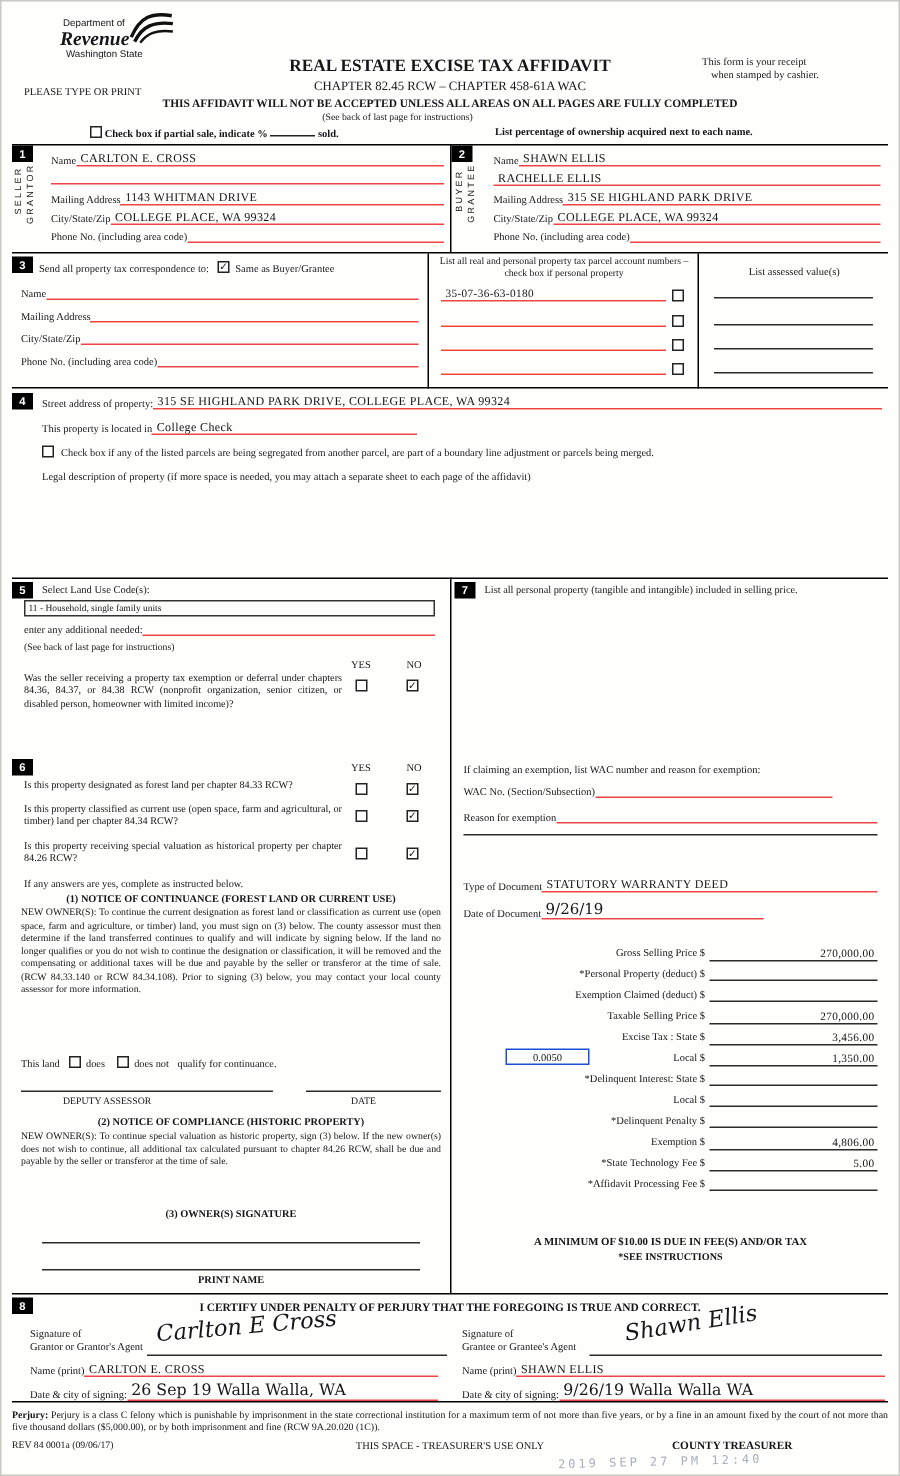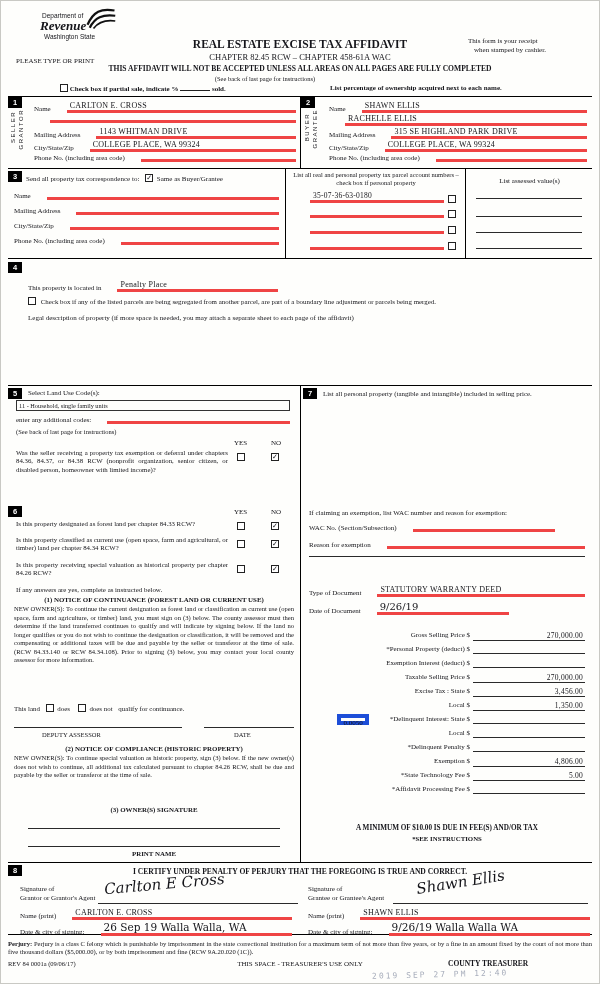--- a/index.html
+++ b/index.html
@@ -14,21 +14,21 @@
   .typed { font-family:"Liberation Serif", serif; font-size:8px; letter-spacing:.25px; white-space:nowrap; }
   .hand { font-family:"DejaVu Serif", serif; }
   .jtext { text-align:justify; }
   .badge { position:absolute; width:14px; height:11px; background:#000; color:#fff;
            font:bold 7.5px "Liberation Sans", sans-serif; text-align:center; line-height:11px; }
   .cb { display:inline-block; width:8px; height:8px; border:1px solid #222; background:#fff;
         font-size:7px; line-height:7px; text-align:center; vertical-align:-1px; overflow:hidden; }
   .vert { position:absolute; writing-mode:vertical-rl; transform:rotate(180deg);
           font:6px "Liberation Sans", sans-serif; letter-spacing:1.5px; }
   .frow { position:absolute; display:flex; align-items:flex-end; font-size:7px; white-space:nowrap; }
-  .frow .fill { flex:1; border-bottom:3px solid #ef4444; padding-left:3px; min-height:9px;margin-left:16px; }
+  .frow .fill { flex:1; border-bottom:1px solid #ef4444; padding-left:3px; min-height:9px; }
   .uline { position:absolute; border-bottom:1px solid #2a2a2a; }
   .sec { position:absolute; border-top:1px solid #000; }
   .mrow { position:absolute; left:8px; width:276px; display:flex; align-items:flex-start; }
   .mlab { flex:1; text-align:right; font-size:7px; padding-right:3px; white-space:nowrap; }
   .mval { width:112px; border-bottom:1px solid #2a2a2a; text-align:right; font-size:7.5px;
           min-height:9px; padding-right:2px; }
   .sig  { position:absolute; font-family:"DejaVu Serif", serif; font-style:italic; font-size:15px; white-space:nowrap; }
   .stamp { position:absolute; font-family:"DejaVu Sans Mono", monospace; font-size:8px;
            color:#8b93a6; opacity:.75; letter-spacing:2px; transform:rotate(-1.5deg); }
 </style>
@@ -166,38 +166,42 @@
       <div class="abs ctr lbl" style="left:0;top:8px;width:127px">List assessed value(s)</div>
       <div class="uline" style="left:10px;top:29px;width:106px"></div>
       <div class="uline" style="left:10px;top:47px;width:106px"></div>
       <div class="uline" style="left:10px;top:63px;width:106px"></div>
       <div class="uline" style="left:10px;top:79px;width:106px"></div>
     </div>
   </div>
 
   <div class="sec" style="left:8px;top:258px;width:584px;height:127px">
     <div class="badge" style="left:0;top:3px">4</div>
+    <div class="frow" style="left:20px;top:4px;width:560px">
+      <span class="lbl">Street address of property:</span>
+      <span class="fill typed">315 SE HIGHLAND PARK DRIVE,  COLLEGE PLACE, WA 99324</span>
+    </div>
     <div class="frow" style="left:20px;top:21px;width:250px">
       <span class="lbl">This property is located in</span>
-      <span class="fill typed">Penalty Place</span>
+      <span class="fill typed">College Check</span>
     </div>
     <div class="abs" style="left:20px;top:38px;font-size:6.9px;white-space:nowrap">
       <span class="cb"></span>
       <span style="margin-left:3px">Check box if any of the listed parcels are being segregated from another parcel, are part of a boundary line adjustment or parcels being merged.</span>
     </div>
     <div class="abs" style="left:20px;top:55px;font-size:7px">Legal description of property (if more space is needed, you may attach a separate sheet to each page of the affidavit)</div>
   </div>
 
   <div class="sec" style="left:8px;top:385px;width:292px;height:477px">
 
     <div class="badge" style="left:0;top:2px">5</div>
     <div class="abs lbl" style="left:20px;top:3px">Select Land Use Code(s):</div>
     <div class="abs" style="left:8px;top:14px;width:274px;height:11px;border:1px solid #333;font-size:6.3px;line-height:10px;padding-left:2px;overflow:hidden">11 - Household, single family units</div>
     <div class="frow" style="left:8px;top:29px;width:274px">
-      <span class="lbl">enter any additional codes:</span>
+      <span class="lbl">enter any additional needed:</span>
       <span class="fill"></span>
     </div>
     <div class="abs sm" style="left:8px;top:42px">(See back of last page for instructions)</div>
 
     <div class="abs lbl" style="left:226px;top:53px">YES</div>
     <div class="abs lbl" style="left:263px;top:53px">NO</div>
     <div class="abs jtext" style="left:8px;top:63px;width:212px;font-size:6.8px;line-height:1.25">Was the seller receiving a property tax exemption or deferral under chapters 84.36, 84.37, or 84.38 RCW (nonprofit organization, senior citizen, or disabled person, homeowner with limited income)?</div>
     <span class="cb abs" style="left:229px;top:67px"></span>
     <span class="cb abs" style="left:263px;top:67px"><i style="font-style:normal">✓</i></span>
 
@@ -271,32 +275,32 @@
 
     <div class="mrow" style="top:245px">
       <span class="mlab">Gross Selling Price $</span>
       <span class="mval typed">270,000.00</span>
     </div>
     <div class="mrow" style="top:259px">
       <span class="mlab">*Personal Property (deduct) $</span>
       <span class="mval typed"></span>
     </div>
     <div class="mrow" style="top:273px">
-      <span class="mlab">Exemption Interest (deduct) $</span>
+      <span class="mlab">Exemption Claimed (deduct) $</span>
       <span class="mval typed"></span>
     </div>
     <div class="mrow" style="top:287px">
       <span class="mlab">Taxable Selling Price $</span>
       <span class="mval typed">270,000.00</span>
     </div>
     <div class="mrow" style="top:301px">
       <span class="mlab">Excise Tax : State $</span>
       <span class="mval typed">3,456.00</span>
     </div>
-    <div class="abs ctr" style="left:36px;top:328px;width:32px;height:11px;border:4px solid #1d4ed8;font-size:7px;line-height:10px">0.0050</div>
+    <div class="abs ctr" style="left:36px;top:313px;width:56px;height:11px;border:1px solid #1d4ed8;font-size:7px;line-height:10px">0.0050</div>
     <div class="mrow" style="top:315px">
       <span class="mlab">Local $</span>
       <span class="mval typed">1,350.00</span>
     </div>
     <div class="mrow" style="top:329px">
       <span class="mlab">*Delinquent Interest: State $</span>
       <span class="mval typed"></span>
     </div>
     <div class="mrow" style="top:343px">
       <span class="mlab">Local $</span>

